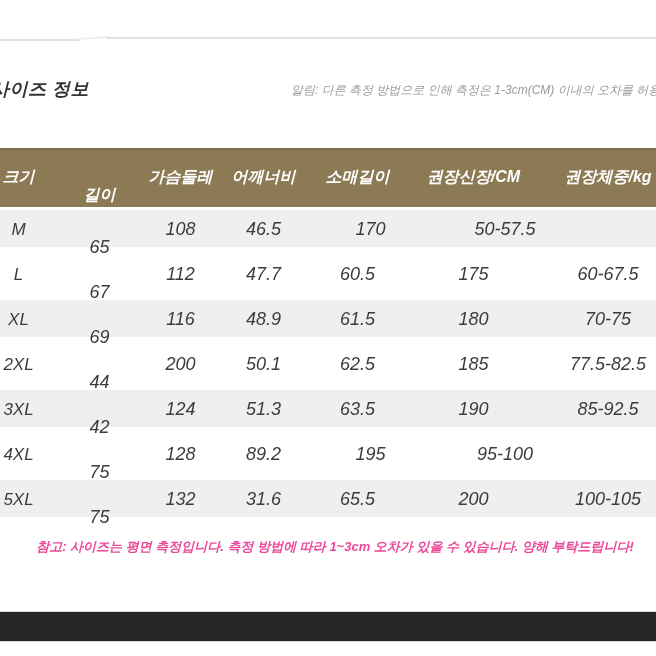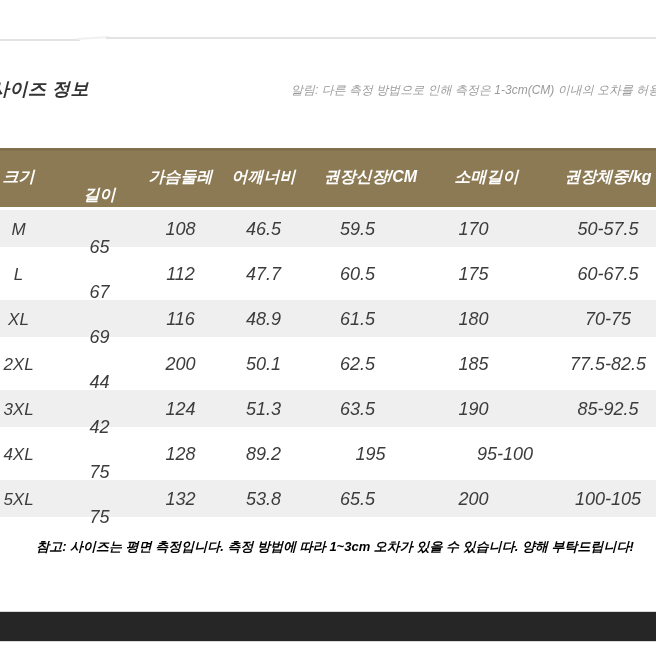--- a/index.html
+++ b/index.html
@@ -27,21 +27,21 @@
          font-size:16px;font-weight:700;box-shadow:inset 0 3px 0 rgba(0,0,0,.08);}
   .trow{display:flex;height:45px;align-items:center;font-size:18px;color:#3c3c3c;background:#fff;}
   .trow.alt{background:#efefef;box-shadow:inset 0 3px 0 #fff, inset 0 -5px 0 #fff;}
   .cell{text-align:center;flex:0 0 auto;}
   .c1{width:81px;} .c2{width:81px;margin-top:36px;} .c3{width:81px;} .c4{width:85px;}
   .c5{width:103px;} .c6{width:129px;} .c7{width:140px;}
   .trow .c1{font-size:17px;}
 
   .footnote{
     position:absolute;left:0;top:538px;width:100%;text-align:center;
-    font-size:13px;font-weight:600;color:#000000;padding-left:14px;box-sizing:border-box;
+    font-size:13px;font-weight:600;color:#ec4899;padding-left:14px;box-sizing:border-box;
     white-space:nowrap;
   }
   .bottom-bar{
     position:absolute;left:0;top:611px;width:656px;height:31px;background:#262626;
     border-top:1px solid #d9d9d9;border-bottom:1px solid #d9d9d9;box-sizing:border-box;
   }
 </style>
 </head>
 <body>
 
@@ -53,31 +53,30 @@
 
   <div class="page-title">사이즈 정보</div>
   <div class="notice">알림: 다른 측정 방법으로 인해 측정은 1-3cm(CM) 이내의 오차를 허용합니다</div>
 
   <div class="size-table">
     <div class="thead">
       <div class="cell c1">크기</div>
       <div class="cell c2">길이</div>
       <div class="cell c3">가슴둘레</div>
       <div class="cell c4">어깨너비</div>
+      <div class="cell c5">소매길이</div>
       <div class="cell c6">권장신장/CM</div>
-      <div class="cell c5">소매길이</div>
       <div class="cell c7">권장체중/kg</div>
     </div>
 
     <div class="trow alt">
       <div class="cell c1">M</div>
       <div class="cell c2">65</div>
       <div class="cell c3">108</div>
       <div class="cell c4">46.5</div>
-      <div class="cell c5">59.5</div>
       <div class="cell c6">170</div>
       <div class="cell c7">50-57.5</div>
     </div>
 
     <div class="trow">
       <div class="cell c1">L</div>
       <div class="cell c2">67</div>
       <div class="cell c3">112</div>
       <div class="cell c4">47.7</div>
       <div class="cell c5">60.5</div>
@@ -121,21 +120,21 @@
       <div class="cell c3">128</div>
       <div class="cell c4">89.2</div>
       <div class="cell c6">195</div>
       <div class="cell c7">95-100</div>
     </div>
 
     <div class="trow alt">
       <div class="cell c1">5XL</div>
       <div class="cell c2">75</div>
       <div class="cell c3">132</div>
-      <div class="cell c4">53.8</div>
+      <div class="cell c4">31.6</div>
       <div class="cell c5">65.5</div>
       <div class="cell c6">200</div>
       <div class="cell c7">100-105</div>
     </div>
   </div>
 
   <div class="footnote">참고: 사이즈는 평면 측정입니다. 측정 방법에 따라 1~3cm 오차가 있을 수 있습니다. 양해 부탁드립니다!</div>
 
   <div class="bottom-bar"></div>
 

